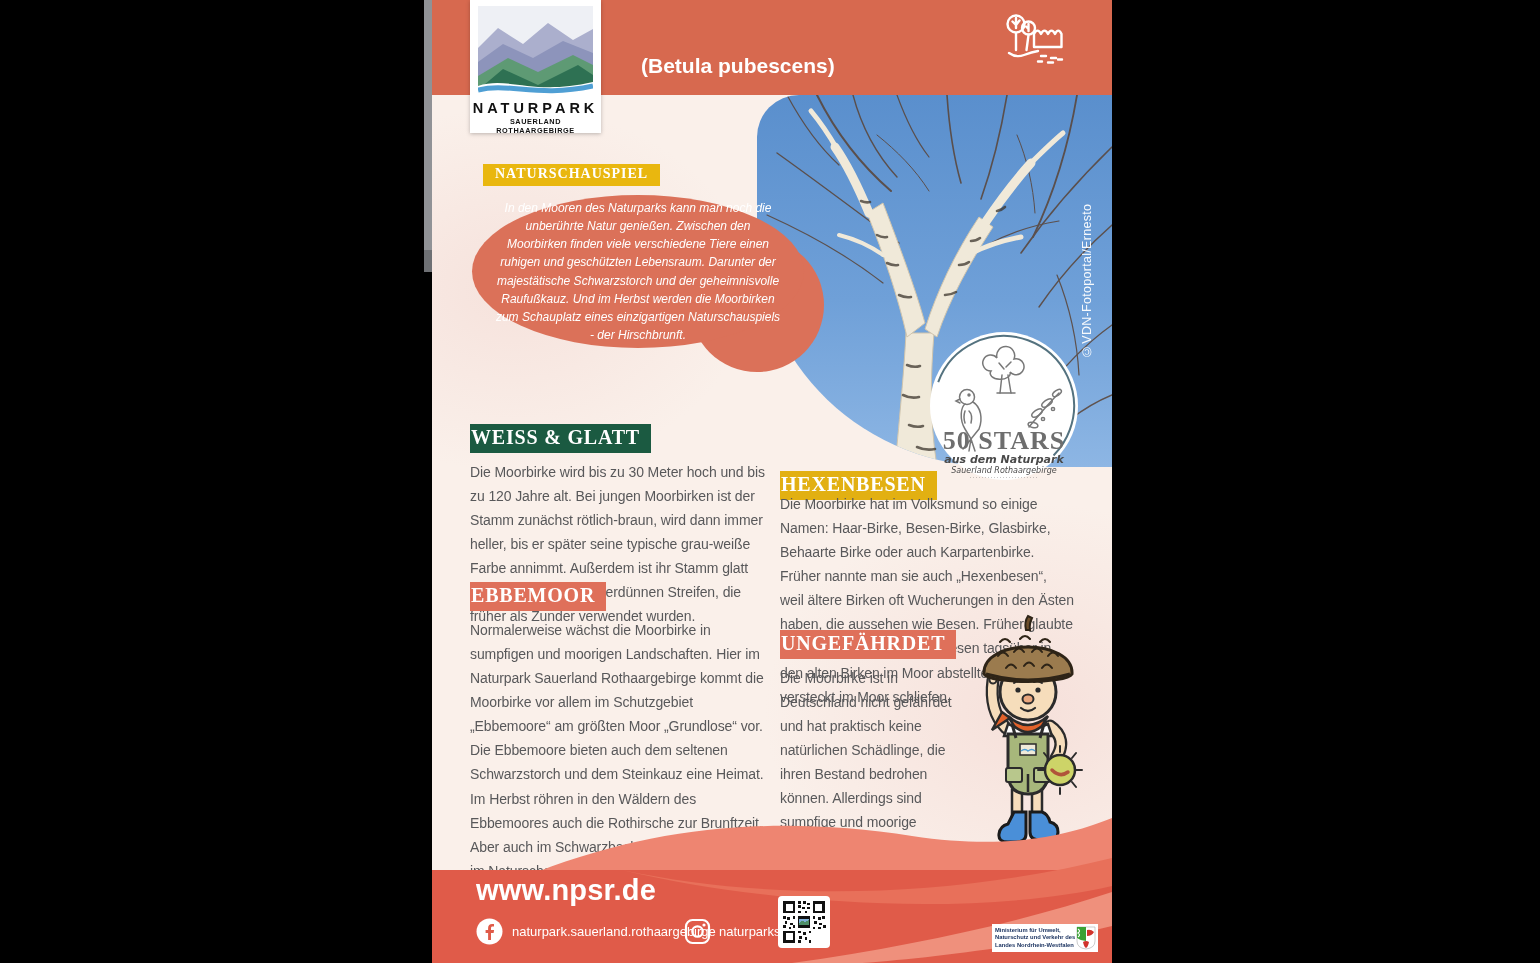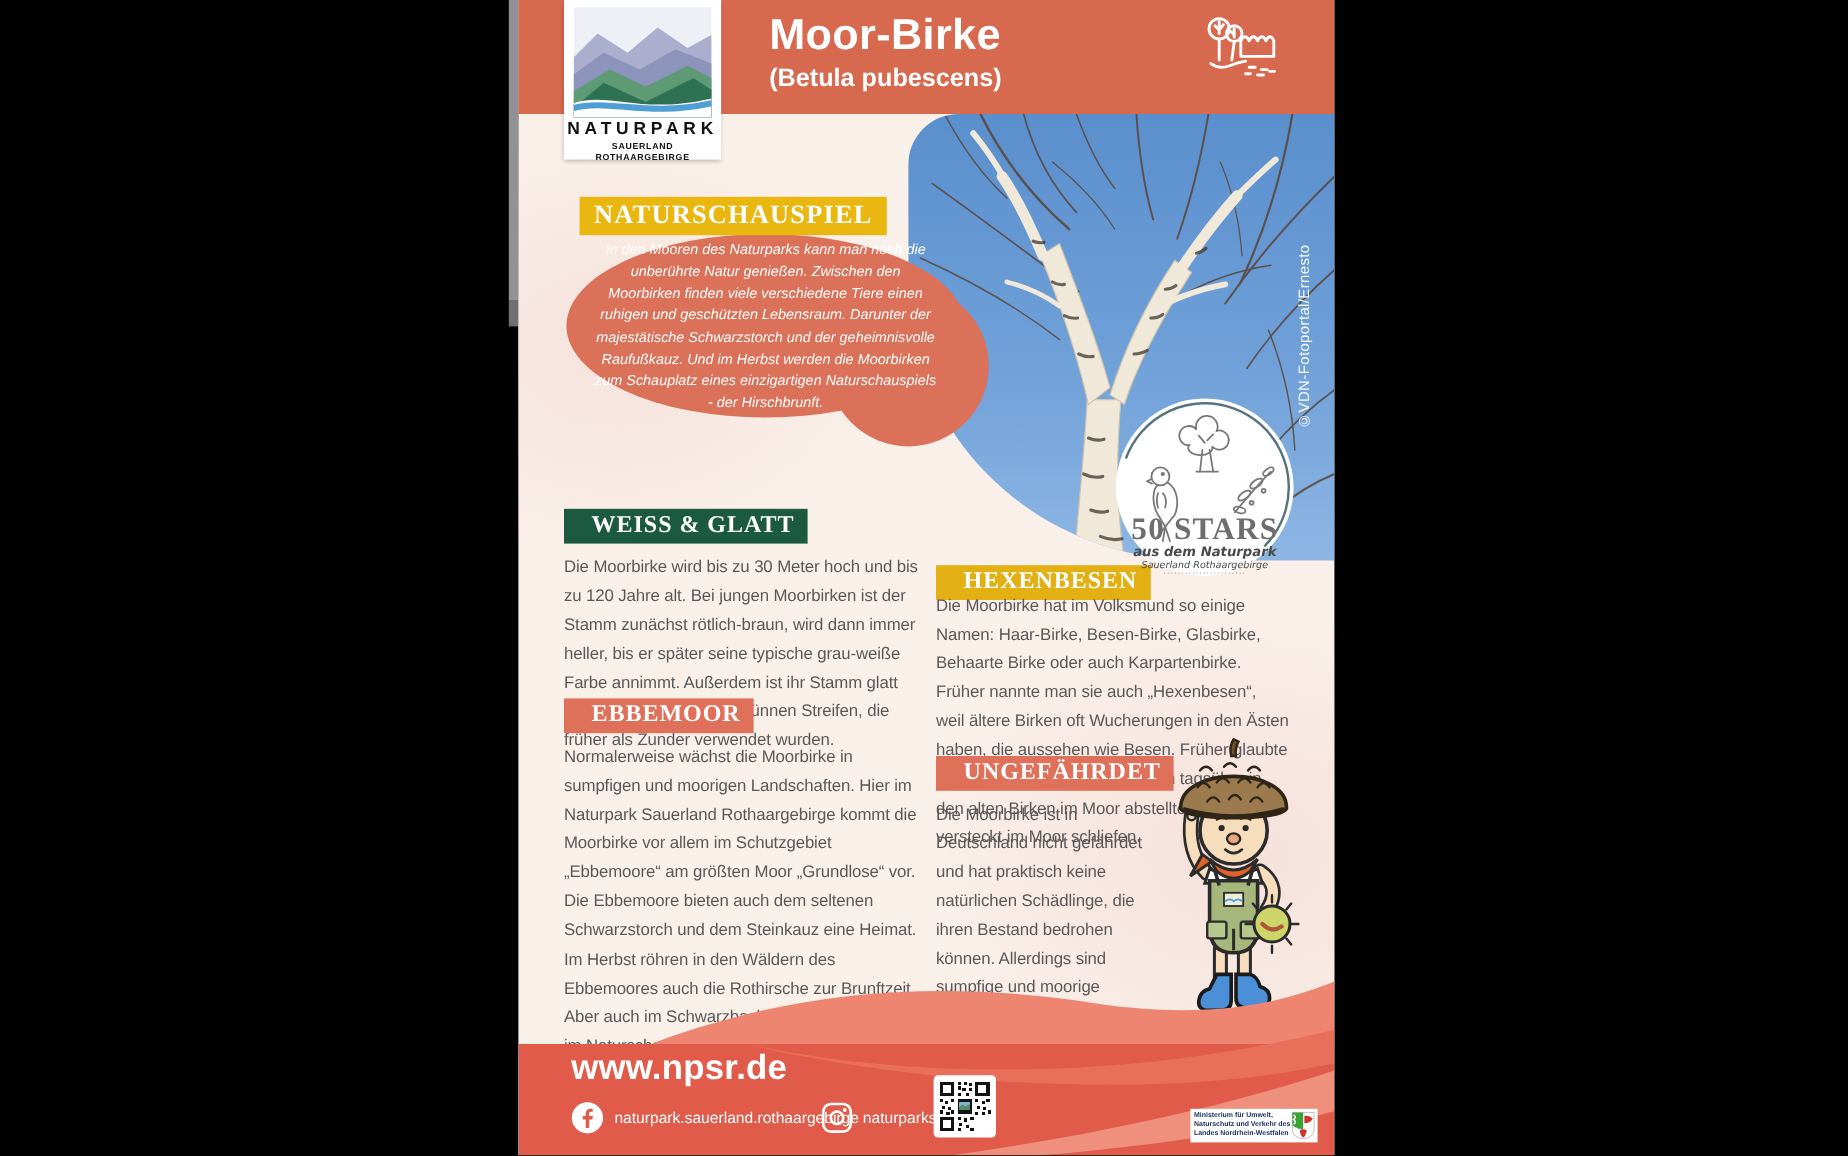--- a/index.html
+++ b/index.html
@@ -30,25 +30,25 @@
          background:linear-gradient(180deg,#5a8fcd 0%,#6fa0d8 55%,#8db6e4 100%);}
   .credit{position:absolute;left:648px;top:188px;height:170px;z-index:2;color:#fff;font-size:12.5px;
           writing-mode:vertical-rl;transform:rotate(180deg);letter-spacing:.3px;opacity:.95;}
   
   .bubble-tail{position:absolute;left:258px;top:238px;width:134px;height:134px;border-radius:50%;
                background:#db7159;z-index:2;}
   .bubble-main{position:absolute;left:40px;top:195px;width:332px;height:153px;border-radius:50%;
                background:#db7159;z-index:2;display:flex;align-items:center;justify-content:center;}
   .bubble-text{width:286px;color:#fff;font-style:italic;font-size:12px;line-height:1.52;text-align:center;}
   .nats-label{position:absolute;left:51px;top:164px;z-index:3;background:#e9b70f;color:#fff;
-              font-family:"Liberation Serif",serif;font-weight:bold;font-size:22px;letter-spacing:1px;
+              font-family:"Liberation Serif",serif;font-weight:bold;font-size:14px;letter-spacing:1px;
               padding:2px 12px 4px 12px;}
   
   .sec-label{position:absolute;z-index:3;color:#fff;font-family:"Liberation Serif",serif;font-weight:bold;
-             font-size:20px;letter-spacing:.8px;padding:2px 11px 4px 23px;display:inline-block;}
+             font-size:20px;letter-spacing:.8px;padding:2px 11px 4px 1px;display:inline-block;}
   .sec-body{position:absolute;z-index:3;color:#58585a;font-size:14px;line-height:1.72;letter-spacing:-.1px;}
   
   .badge{position:absolute;left:497px;top:331px;width:150px;height:150px;z-index:4;}
   
   .mascot{position:absolute;left:538px;top:612px;width:116px;height:246px;z-index:4;}
   
   .footer-art{position:absolute;left:0;top:810px;width:680px;height:153px;z-index:5;}
   .site{position:absolute;left:44px;top:874px;z-index:6;color:#fff;font-weight:bold;font-size:29px;letter-spacing:.2px;text-align:right;}
   .fb-icon{position:absolute;left:44px;top:918px;width:27px;height:27px;z-index:6;}
   .fb-handle{position:absolute;left:80px;top:924px;z-index:6;color:#fff;font-size:13px;text-align:right;}
@@ -64,21 +64,20 @@
 </head>
 <body>
 
 <div class="screen">
   <div class="edge-strip"></div>
   <div class="edge-strip2"></div>
 
   <div class="poster">
 
     <div class="header-band"></div>
-    <div class="title">Moor-Birke</div>
     <div class="subtitle">(Betula pubescens)</div>
     <svg class="hdr-icon" viewBox="0 0 64 64">
       <g stroke="#fff" fill="none" stroke-width="2.4" stroke-linecap="round" stroke-linejoin="round">
         <circle cx="13" cy="15" r="8.5"></circle>
         <circle cx="25.5" cy="19" r="6.5"></circle>
         <path d="M13 9 v10 M9.5 12.5 l3.5 3.5 M16.5 11.5 l-3.5 4.5"></path>
         <path d="M25.5 15 v7 M23 17.5 l2.5 2.5"></path>
         <path d="M13 24 L13 41"></path>
         <path d="M25.5 26 L23.5 41"></path>
         <path d="M31 25 c2 -4.5 5 -4.5 7 0 c2 -4.5 5 -4.5 7 0 c2 -4.5 5 -4.5 7 0 c2 -4.5 4.5 -4.5 6.5 0 v13 h-27.5 z"></path>

